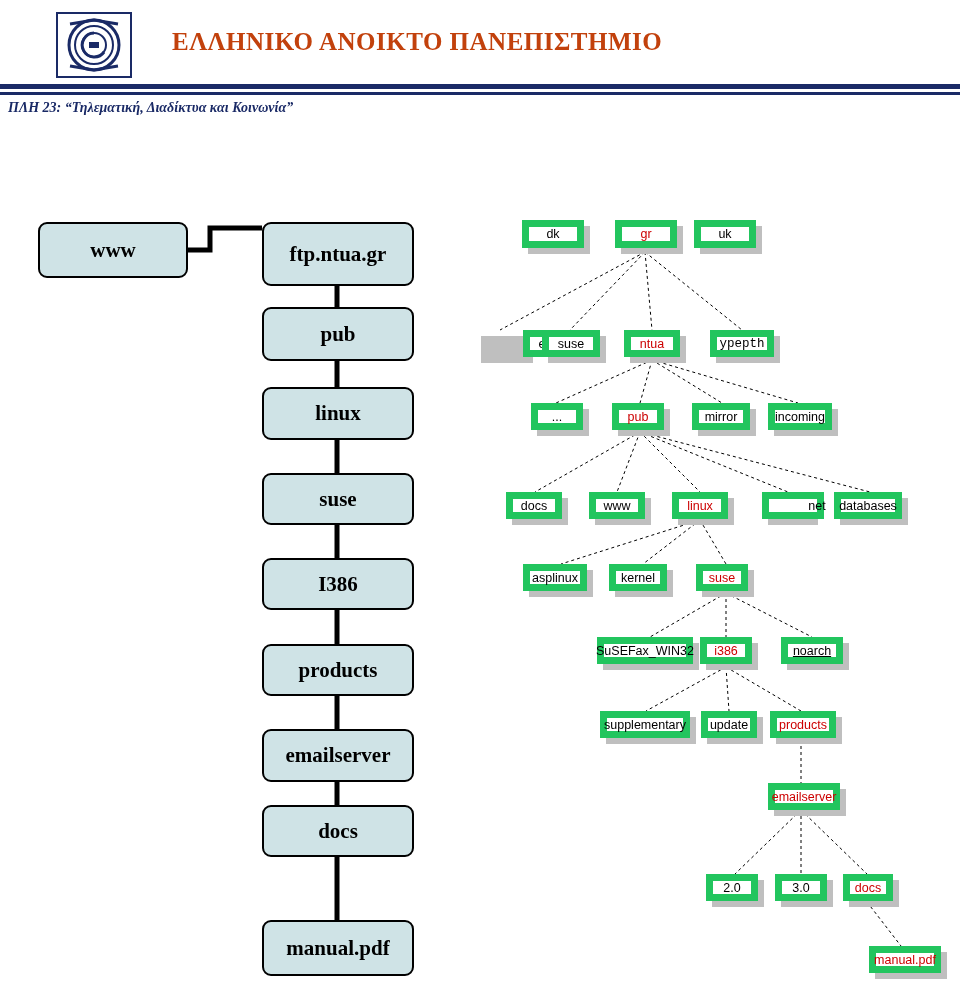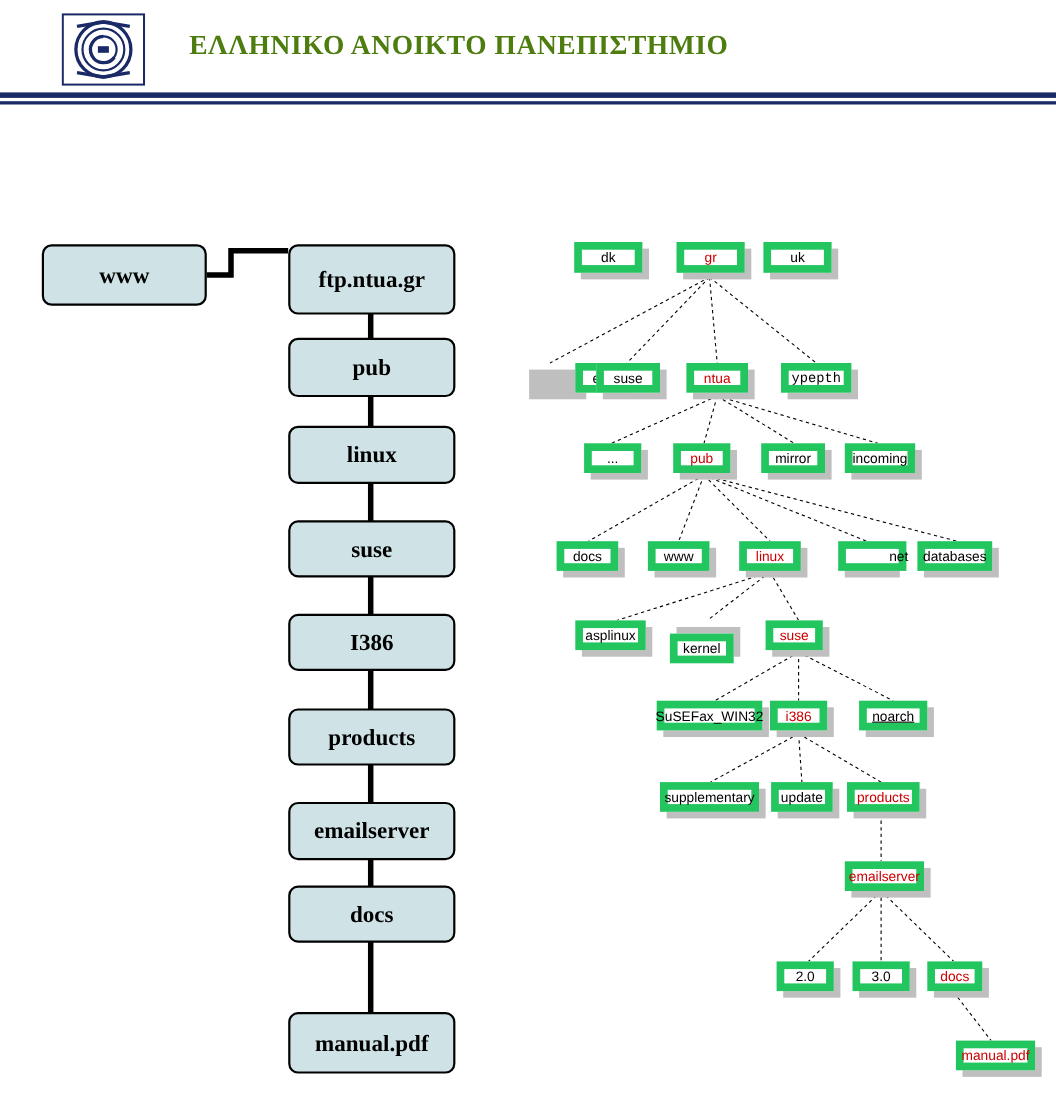--- a/index.html
+++ b/index.html
@@ -26,21 +26,21 @@
     position: absolute;
     left: 56px; top: 12px;
     width: 76px; height: 66px;
   }
   #univ-title {
     position: absolute;
     left: 172px; top: 28px;
     font-family: "Liberation Serif", serif;
     font-weight: bold;
     font-size: 25px;
-    color: #4d7c0f;
+    color: #c2410c;
     letter-spacing: 0.5px;
     white-space: nowrap;
   }
   .rule {
     position: absolute;
     left: 0;
     width: 960px;
     background: #1a2a66;
   }
   #rule1 { top: 84px;  height: 5px; }
@@ -118,20 +118,21 @@
       <path d="M14 54 L38 58 L62 54" fill="none" stroke="#1a2a66" stroke-width="3"></path>
       <rect x="33" y="30" width="10" height="6" fill="#1a2a66"></rect>
     </svg>
   </div>
 
   <div id="univ-title">ΕΛΛΗΝΙΚΟ ΑΝΟΙΚΤΟ ΠΑΝΕΠΙΣΤΗΜΙΟ</div>
 
   <div class="rule" id="rule1"></div>
   <div class="rule" id="rule2"></div>
 
+  <div id="course-line">ΠΛΗ 23: “Τηλεματική, Διαδίκτυα και Κοινωνία”</div>
 </div>
 
 <svg id="edges">
 
   <line x1="645" y1="252" x2="500" y2="330" stroke="#000" stroke-width="1" stroke-dasharray="3,3"></line>
   <line x1="645" y1="252" x2="570" y2="330" stroke="#000" stroke-width="1" stroke-dasharray="3,3"></line>
   <line x1="645" y1="252" x2="652" y2="330" stroke="#000" stroke-width="1" stroke-dasharray="3,3"></line>
   <line x1="645" y1="252" x2="742" y2="330" stroke="#000" stroke-width="1" stroke-dasharray="3,3"></line>
 
   <line x1="652" y1="360" x2="556" y2="403" stroke="#000" stroke-width="1" stroke-dasharray="3,3"></line>
@@ -296,21 +297,21 @@
 <div class="node" style="left:834px; top:492px; width:68px; height:27px;">
   <span>databases</span>
 </div>
 
 <div class="shadow" style="left:529px; top:570px; width:64px; height:27px;"></div>
 <div class="node" style="left:523px; top:564px; width:64px; height:27px;">
   <span>asplinux</span>
 </div>
 
 <div class="shadow" style="left:615px; top:570px; width:58px; height:27px;"></div>
-<div class="node" style="left:609px; top:564px; width:58px; height:27px;margin-top:12px;">
+<div class="node" style="left:609px; top:564px; width:58px; height:27px;">
   <span>kernel</span>
 </div>
 
 <div class="shadow" style="left:702px; top:570px; width:52px; height:27px;"></div>
 <div class="node red" style="left:696px; top:564px; width:52px; height:27px;">
   <span>suse</span>
 </div>
 
 <div class="shadow" style="left:603px; top:643px; width:96px; height:27px;"></div>
 <div class="node" style="left:597px; top:637px; width:96px; height:27px;">

